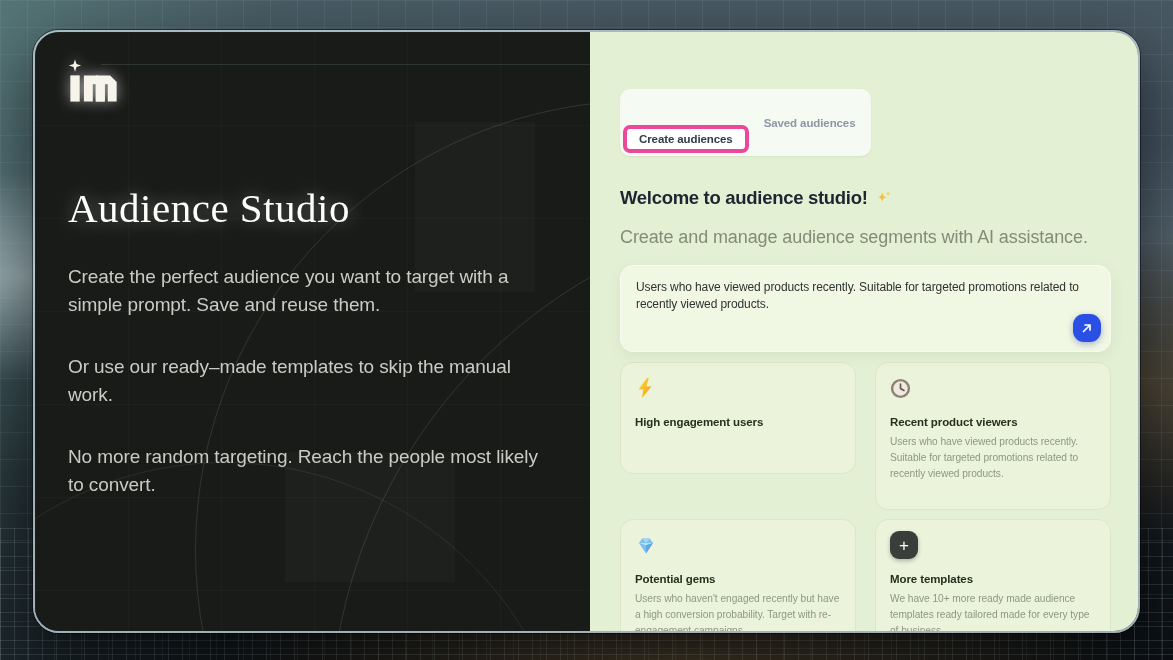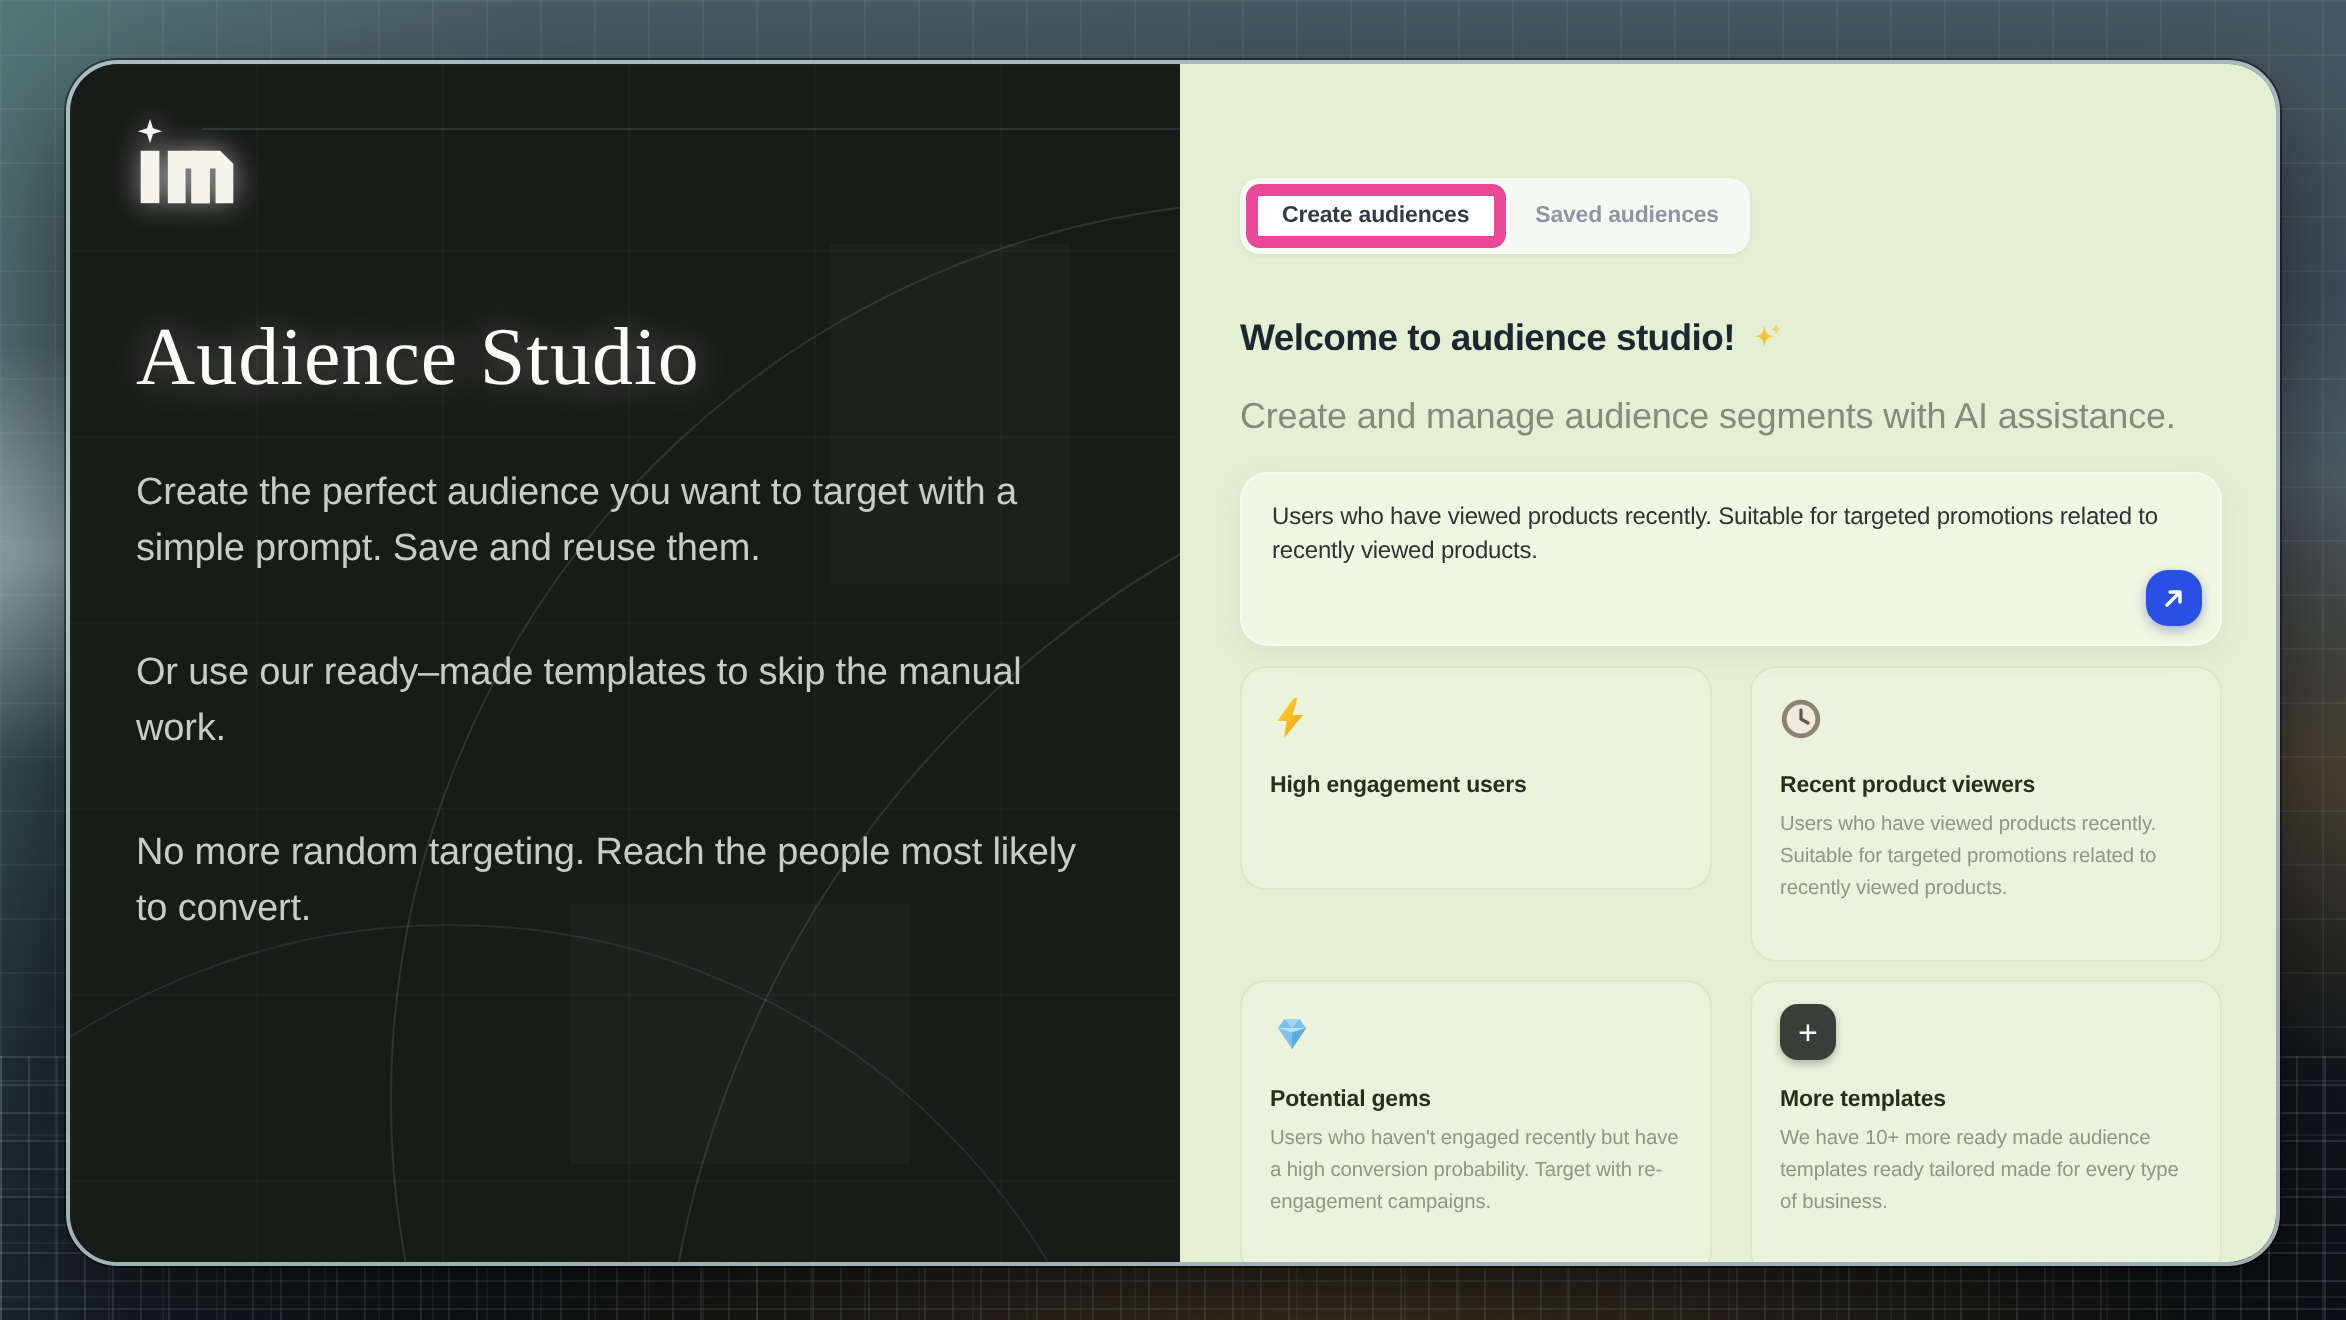--- a/index.html
+++ b/index.html
@@ -53,42 +53,42 @@
   .arc2{ width:1040px; height:1040px; left:295px; top:175px; }
   .arc3{ width:700px; height:700px; left:-160px; top:430px; border-color:rgba(195,210,205,0.10); }
   .deco-line{ position:absolute; left:66px; right:0; top:32px; height:1px; background:rgba(145,175,180,0.18); }
   .deco-patch{ position:absolute; background:rgba(255,255,255,0.022); }
   .patch1{ left:380px; top:90px; width:120px; height:170px; }
   .patch2{ left:250px; top:420px; width:170px; height:130px; }
 
   .logo{ display:block; filter:drop-shadow(0 0 7px rgba(255,255,255,0.55)); }
 
   .hero-title{
-    margin-top:54px; font-family:"Liberation Serif", serif; font-weight:500;
+    margin-top:84px; font-family:"Liberation Serif", serif; font-weight:500;
     font-size:41px; line-height:1.05; color:#fdfdfa; letter-spacing:0.5px;
     text-shadow:0 0 20px rgba(255,255,255,0.40), 0 0 55px rgba(255,255,255,0.18);
   }
   .hero-copy{ width:470px; margin-top:33px; font-size:19px; line-height:1.47; color:#c9ccc4; letter-spacing:-0.1px; }
   .hero-copy + .hero-copy{ margin-top:34px; }
 
   
   .panel-green{
     position:relative; flex:1; background:#e4f0d4;
     padding:57px 27px 0 30px;
   }
   .tabs{
     display:inline-flex; align-items:center; gap:2px;
     background:rgba(248,251,248,0.85); border-radius:10px; padding:3px;
     box-shadow:0 1px 2px rgba(60,80,50,0.08);
   }
   .tab{
     font-size:11.5px; font-weight:700; letter-spacing:-0.1px;
     padding:5px 13px; border-radius:7px; color:#8d97a3; cursor:pointer; white-space:nowrap;
   }
-  .tab.active{ background:#ffffff; border:6px solid #ec4899; color:#313b46; padding:4px 12px; }
+  .tab.active{ background:#ffffff; border:4px solid #ec4899; color:#313b46; padding:4px 12px;margin-top:33px; }
 
   .welcome-row{ display:flex; align-items:center; gap:7px; margin-top:31px; }
   .welcome-title{ font-size:18.5px; font-weight:700; color:#1c2530; letter-spacing:-0.3px; }
   .subtitle{ margin-top:18px; font-size:18px; color:#828c76; letter-spacing:-0.1px; }
 
   .prompt-box{
     position:relative; margin-top:17px; height:87px;
     background:#f0f7e2; border-radius:14px; padding:14px 16px;
     box-shadow:0 4px 14px rgba(90,115,60,0.10), inset 0 0 0 1px rgba(255,255,255,0.5);
   }

